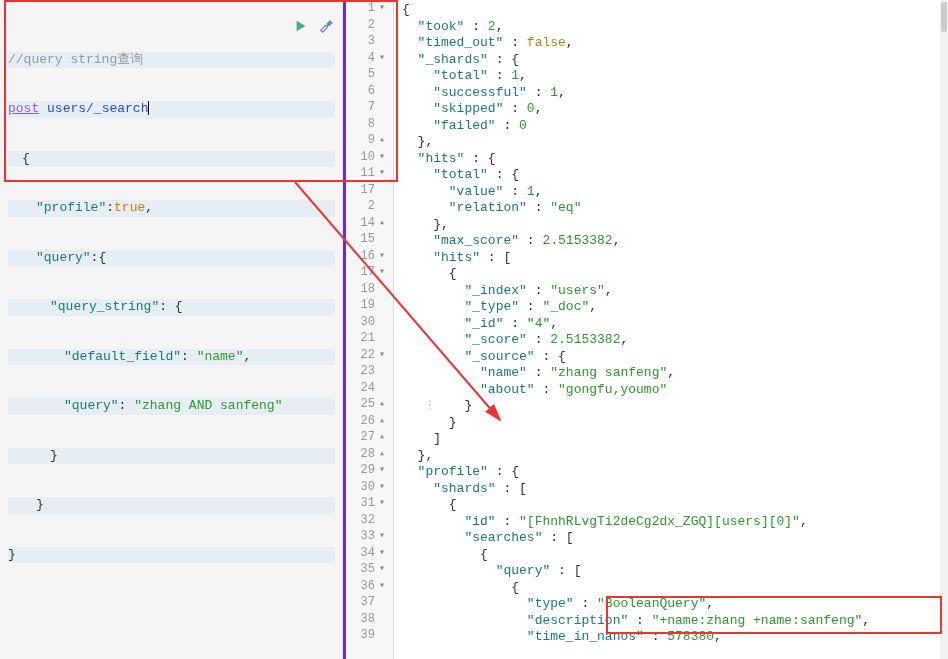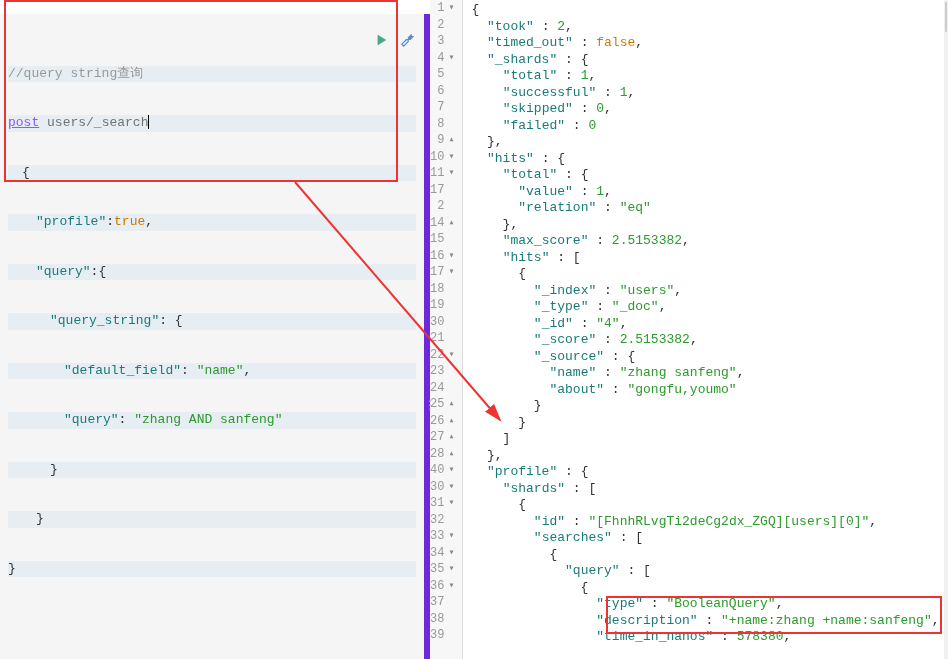--- a/index.html
+++ b/index.html
@@ -7,26 +7,25 @@
       font-family: Consolas, Monaco, 'Courier New', monospace;
       font-size: 13px;
       background: #fff;
       display: flex;
       width: 948px;
       height: 659px;
       overflow: hidden;
       position: relative;
     }
     .pane-left {
-      width: 430px;
+      width: 346px;
       background: #f5f5f5;
       overflow: hidden;
       position: relative;
-      border-right: 6px solid #6d28d9;
-      margin-top: 14px;
+      border-right: 3px solid #6d28d9;
     }
     .pane-right {
       flex: 1;
       background: #fff;
       overflow: hidden;
       position: relative;
       display: flex;
     }
     .gutter {
       width: 48px;
@@ -49,21 +48,21 @@
     }
     .code-right {
       padding: 2px 4px 8px 8px;
       line-height: 16.5px;
       white-space: pre;
       color: #333;
       flex: 1;
     }
     .comment { color: #999; }
     .http-method { color: #8b5cf6; text-decoration: underline; }
-    .endpoint { color: #737373; }
+    .endpoint { color: #1d4ed8; }
     .key { color: #1a7a7a; }
     .str { color: #2c9a2c; }
     .num { color: #2c9a2c; }
     .bool { color: #c77c00; }
     .punct { color: #333; }
     .highlight-block {
       background: #e6eef3;
     }
     .cursor-line {
       position: relative;
@@ -296,21 +295,21 @@
       </div>
       <div class="ln">
         <span>27</span>
         <span class="fold">▴</span>
       </div>
       <div class="ln">
         <span>28</span>
         <span class="fold">▴</span>
       </div>
       <div class="ln">
-        <span>40</span>
+        <span>29</span>
         <span class="fold">▾</span>
       </div>
       <div class="ln">
         <span>30</span>
         <span class="fold">▾</span>
       </div>
       <div class="ln">
         <span>31</span>
         <span class="fold">▾</span>
       </div>

